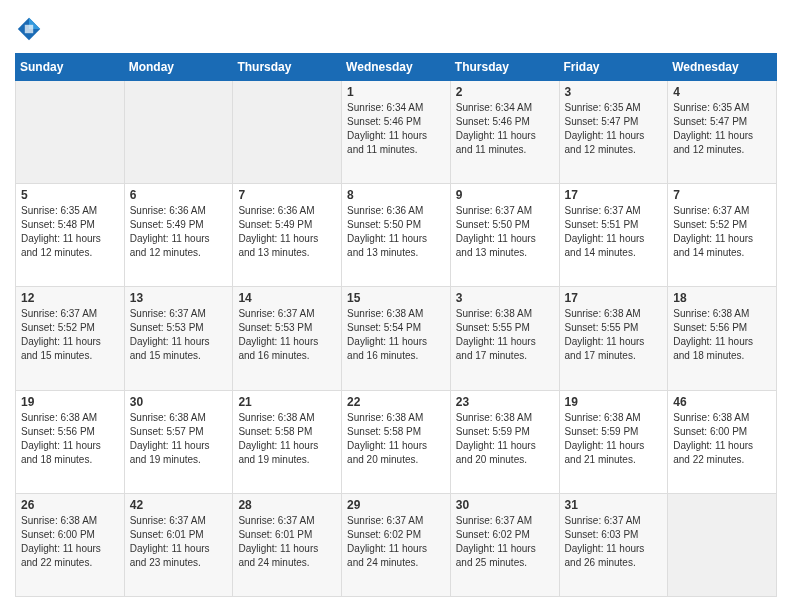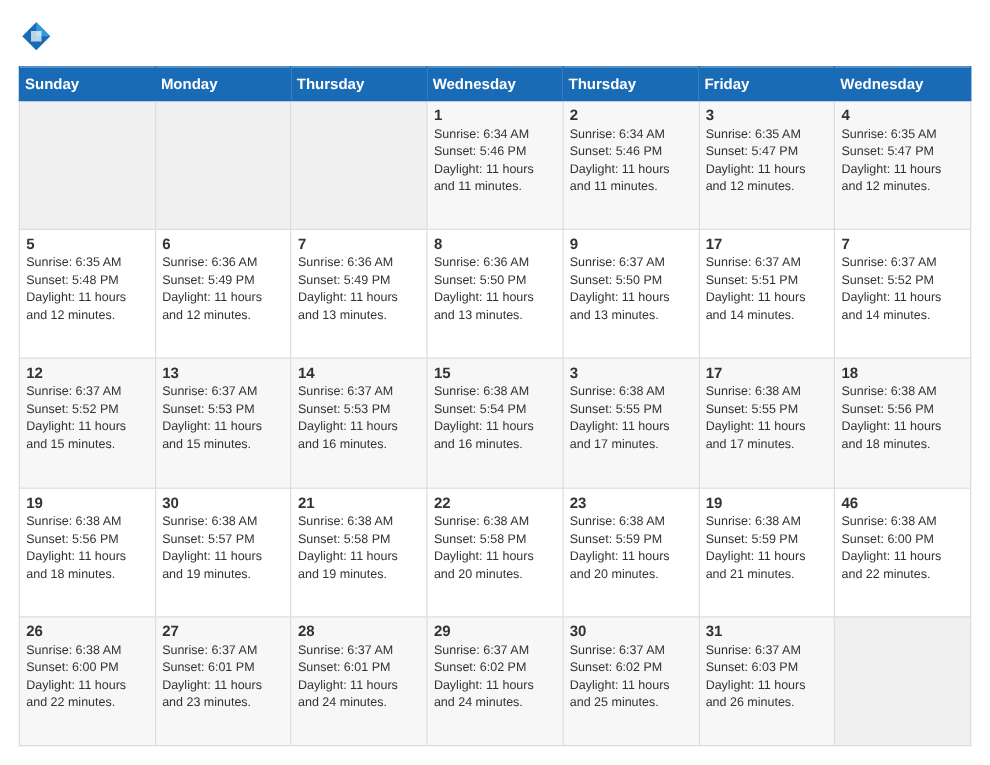--- a/index.html
+++ b/index.html
@@ -295,21 +295,21 @@
           </td>
         </tr>
         <tr>
           <td>
             <span class="day-num">26</span>
             <div class="day-info" style="white-space: pre-line;">Sunrise: 6:38 AM
 Sunset: 6:00 PM
 Daylight: 11 hours and 22 minutes.</div>
           </td>
           <td>
-            <span class="day-num">27</span>
+            <span class="day-num">42</span>
             <div class="day-info" style="white-space: pre-line;">Sunrise: 6:37 AM
 Sunset: 6:01 PM
 Daylight: 11 hours and 23 minutes.</div>
           </td>
           <td>
             <span class="day-num">28</span>
             <div class="day-info" style="white-space: pre-line;">Sunrise: 6:37 AM
 Sunset: 6:01 PM
 Daylight: 11 hours and 24 minutes.</div>
           </td>

